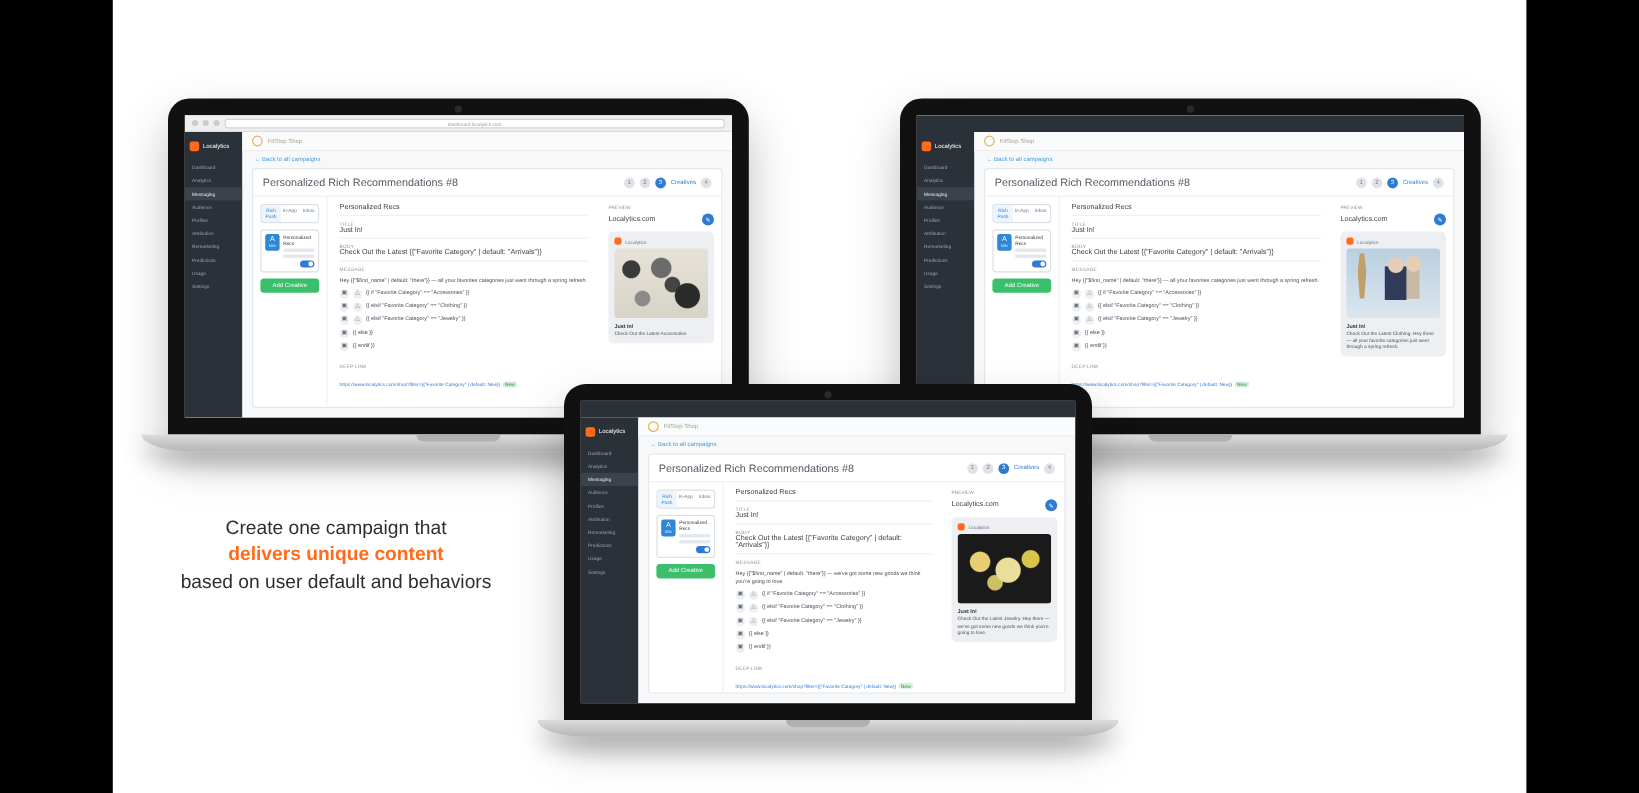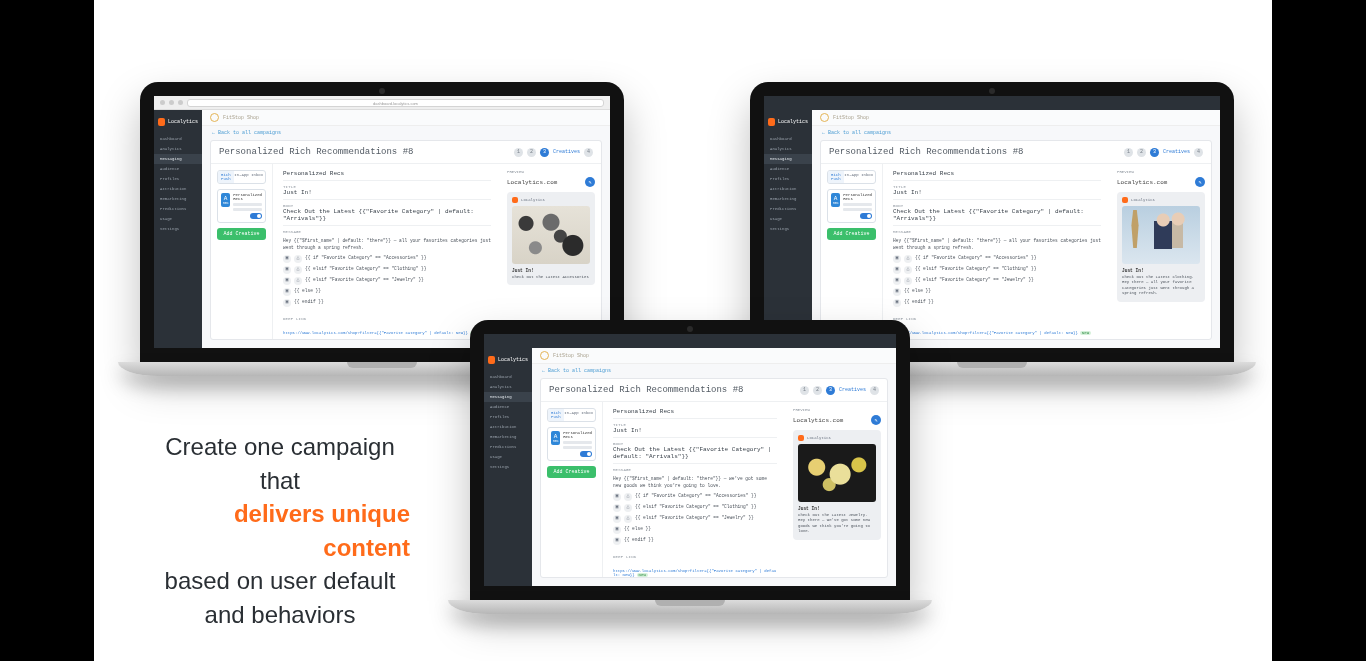--- a/index.html
+++ b/index.html
@@ -28,21 +28,21 @@
 
   .lap3 { left: 470px; top: 320px; width: 440px; }
   .lap3 .lt-bezel { height: 280px; }
   .lap3 .lt-base { margin: 0 -22px; }
 
   
   .browser-chrome { display: flex; align-items: center; height: 14px; background: #efefef; border-bottom: 1px solid #ddd; gap: 4px; padding: 0 6px; }
   .dot { width: 5px; height: 5px; border-radius: 50%; background: #ccc; }
   .addr { flex: 1; height: 8px; background: #fff; border: 1px solid #d4d4d4; border-radius: 3px; text-align: center; line-height: 8px; color: #999; font-size: 4px; }
 
-  .app { display: flex; height: calc(100% - 14px); font-family: Liberation Mono, monospace; }
+  .app { display: flex; height: calc(100% - 14px); }
   .side { width: 48px; background: #2b3138; display: flex; flex-direction: column; padding-top: 6px; }
   .logo { height: 12px; margin: 0 4px 6px; display: flex; align-items: center; gap: 3px; color: #fff; font-size: 5px; }
   .logo-sq { width: 8px; height: 8px; background: #ff6b1a; border-radius: 2px; }
   .navi { color: #9aa3ad; font-size: 4px; padding: 3px 6px; white-space: nowrap; overflow: hidden; }
   .navi.active { background: #3a424b; color: #e7ecf1; }
 
   .workhead { height: 16px; display: flex; align-items: center; padding: 0 8px; color: #a9a18e; font-size: 5px; gap: 4px; background: #fafbfc; border-bottom: 1px solid #eee; }
   .work-ico { width: 9px; height: 9px; border: 1px solid #e4b455; border-radius: 50%; }
 
   .main { flex: 1; background: #f7f8fa; display: flex; flex-direction: column; }
@@ -117,22 +117,22 @@
       radial-gradient(circle at 24% 40%, #e7cf72 0 8px, transparent 9px),
       radial-gradient(circle at 54% 52%, #eadf9a 0 10px, transparent 11px),
       radial-gradient(circle at 78% 36%, #d8c44a 0 7px, transparent 8px),
       radial-gradient(circle at 40% 70%, #cdbf63 0 6px, transparent 7px),
       #1a1a1a;
   }
   .pv-cap { font-size: 4px; color: #4a515a; line-height: 1.4; }
   .pv-cap b { color:#333; font-size:4.5px; }
 
   
-  .tagline { position: absolute; left: 150px; top: 430px; width: 260px; text-align: center; font-size: 24px; line-height: 1.4; color: #2a2f34; }
-  .tagline .hl { color: #ff6b1a; font-weight: 600; text-align: right; }
+  .tagline { position: absolute; left: 150px; top: 430px; width: 260px; text-align: center; font-size: 16px; line-height: 1.4; color: #2a2f34; }
+  .tagline .hl { color: #ff6b1a; font-weight: 600; }
 </style>
 </head>
 <body>
 
 <div class="stage">
   <div class="letterbox-left"></div>
   <div class="letterbox-right"></div>
 
   <div class="tagline">
     <div>Create one campaign that</div>

